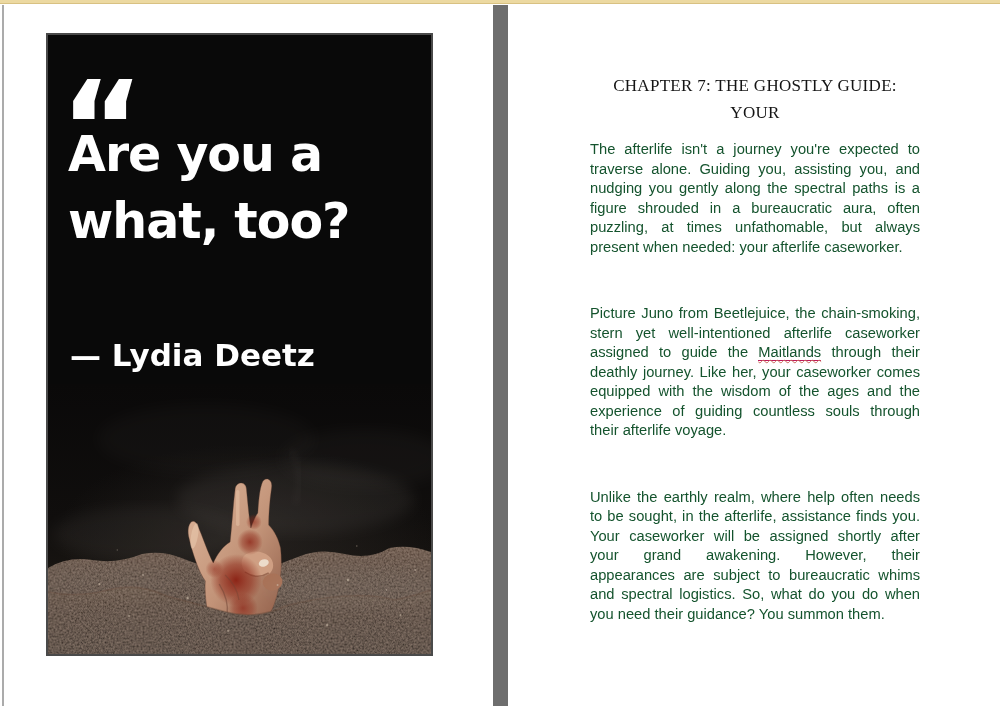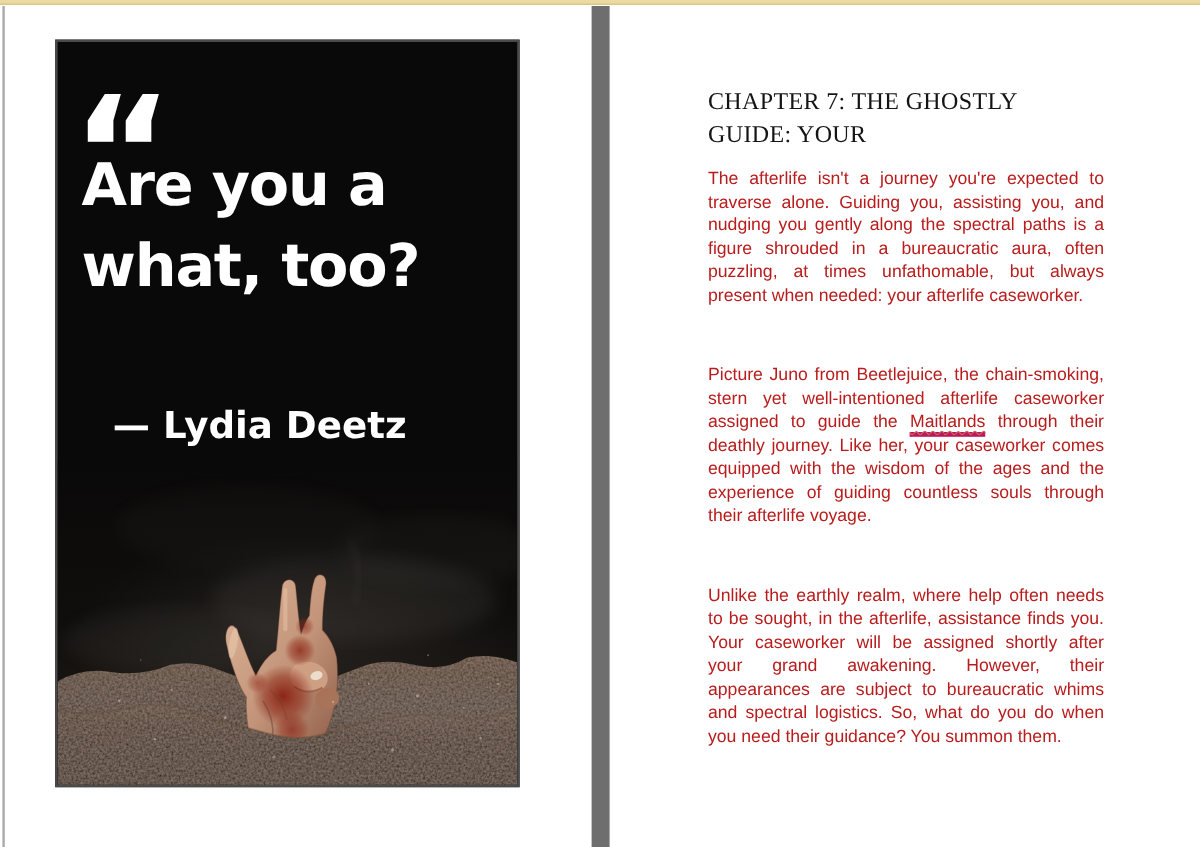--- a/index.html
+++ b/index.html
@@ -13,30 +13,30 @@
   .page-divider{position:absolute;left:493px;top:5px;width:15px;height:701px;background:#6e6e6e;}
 
   
   .poster{position:absolute;left:46px;top:33px;width:387px;height:623px;background:#090909;
           border:2px solid #4a4a4a;box-sizing:border-box;}
   .quote-mark{position:absolute;left:12px;top:30px;font-size:128px;line-height:1;font-weight:700;
               color:#ffffff;font-family:"DejaVu Sans",sans-serif;}
   .quote-lines{position:absolute;left:20px;top:86px;font-size:49px;line-height:67px;font-weight:700;
                color:#ffffff;font-family:"DejaVu Sans",sans-serif;letter-spacing:-1px;white-space:nowrap;}
   .attribution{position:absolute;left:22px;top:299px;font-size:31px;line-height:42px;font-weight:700;
-               color:#ffffff;font-family:"DejaVu Sans",sans-serif;white-space:nowrap;margin-left:24px;}
+               color:#ffffff;font-family:"DejaVu Sans",sans-serif;white-space:nowrap;}
   .photo{position:absolute;left:0;bottom:0;width:383px;height:270px;display:block;}
 
   
   .right-col{position:absolute;left:590px;top:72px;width:330px;}
-  .chapter-heading{font-family:"Liberation Serif",serif;font-size:20px;line-height:27px;
-                   font-weight:500;color:#141414;letter-spacing:.3px;margin:0 0 14px 0;}
+  .chapter-heading{font-family:"Liberation Serif",serif;font-size:17px;line-height:27px;
+                   font-weight:500;color:#141414;letter-spacing:.3px;margin:0 0 14px 0;text-align:center;}
   .right-col p{margin:0 0 47px 0;font-size:14.7px;line-height:19.5px;text-align:justify;
-               color:#b91c1c;font-family:"Liberation Sans",sans-serif;}
-  .spell-word{border-bottom:4px solid #be185d;
+               color:#14532d;font-family:"Liberation Sans",sans-serif;}
+  .spell-word{border-bottom:1px solid #be185d;
               text-decoration:underline wavy #c96a5a 1px;text-underline-offset:2px;}
 </style>
 </head>
 <body>
 
 <div class="canvas">
 
   <div class="top-strip"></div>
   <div class="left-hairline"></div>
   <div class="page-divider"></div>

